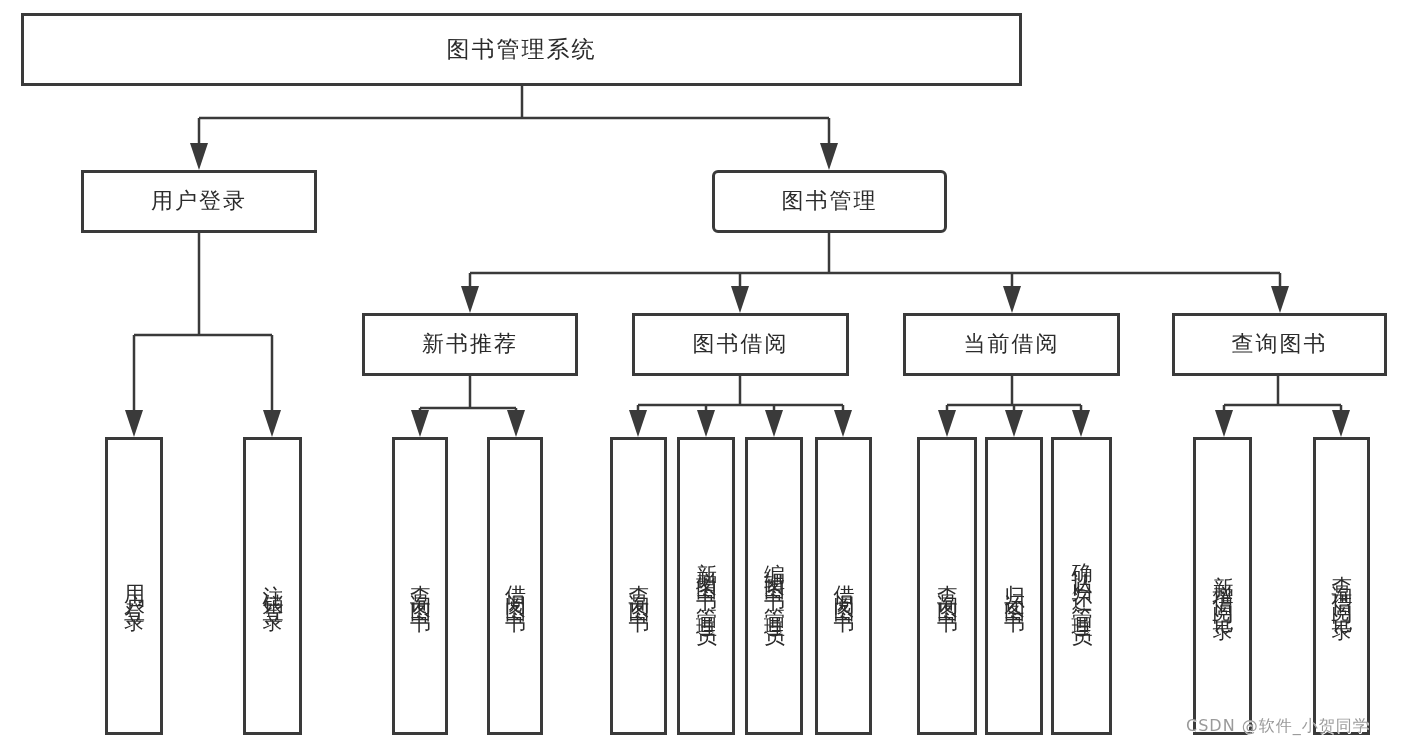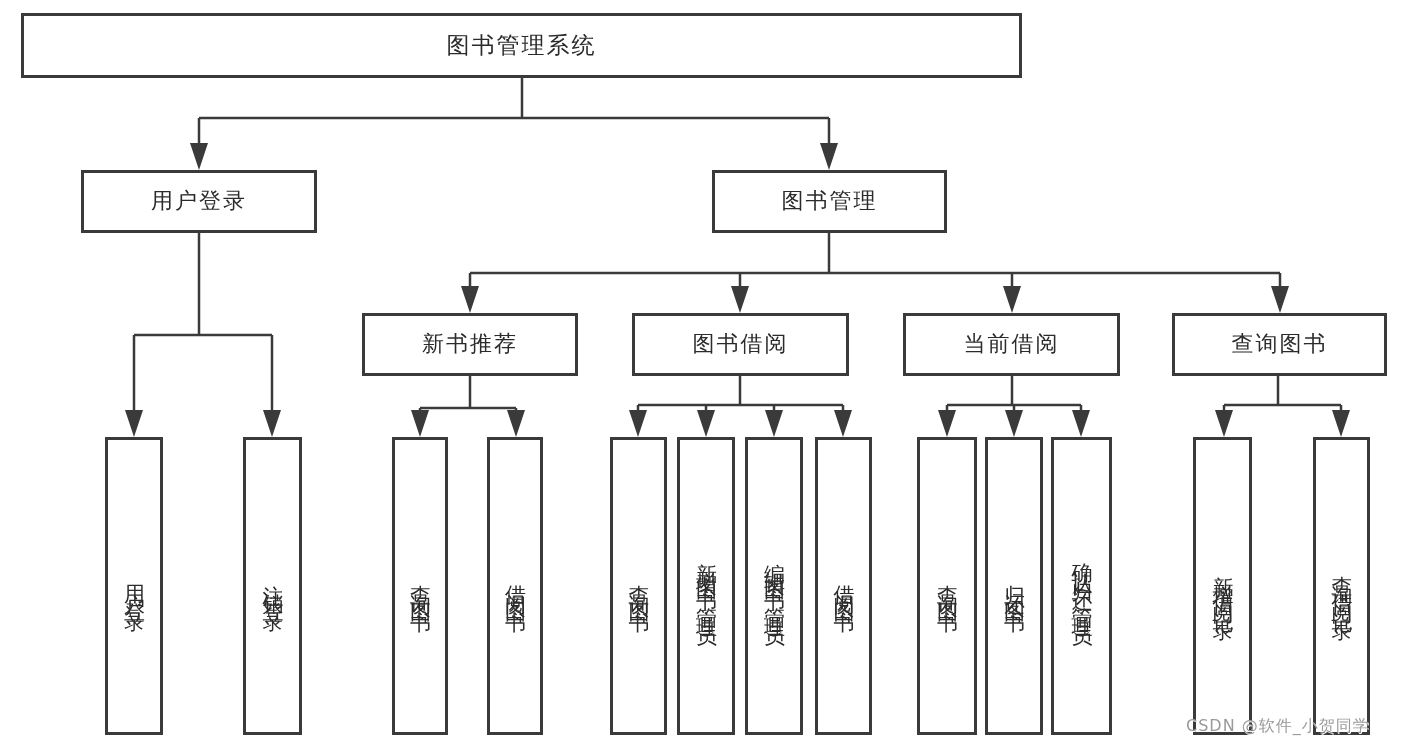--- a/index.html
+++ b/index.html
@@ -106,28 +106,28 @@
       <line x1="1014" y1="405" x2="1014" y2="413" stroke="#3a3a3a" stroke-width="2.5"></line>
       <polygon points="1005,410 1023,410 1014,437" fill="#3a3a3a"></polygon>
       <line x1="1081" y1="405" x2="1081" y2="413" stroke="#3a3a3a" stroke-width="2.5"></line>
       <polygon points="1072,410 1090,410 1081,437" fill="#3a3a3a"></polygon>
       <line x1="1224" y1="405" x2="1224" y2="413" stroke="#3a3a3a" stroke-width="2.5"></line>
       <polygon points="1215,410 1233,410 1224,437" fill="#3a3a3a"></polygon>
       <line x1="1341" y1="405" x2="1341" y2="413" stroke="#3a3a3a" stroke-width="2.5"></line>
       <polygon points="1332,410 1350,410 1341,437" fill="#3a3a3a"></polygon>
     </svg>
 
-  <div class="box root" style="left:21px; top:13px; width:1001px; height:65px;">
+  <div class="box root" style="left:21px; top:13px; width:1001px; height:73px;">
     <span class="hlabel">图书管理系统</span>
   </div>
 
   <div class="box" style="left:81px; top:170px; width:236px; height:63px;">
     <span class="hlabel">用户登录</span>
   </div>
-  <div class="box" style="left:712px; top:170px; width:235px; height:63px;">
+  <div class="box" style="left:712px; top:170px; width:235px; height:63px;border-radius:6px;">
     <span class="hlabel">图书管理</span>
   </div>
 
   <div class="box" style="left:362px; top:313px; width:216px; height:63px;">
     <span class="hlabel">新书推荐</span>
   </div>
   <div class="box" style="left:632px; top:313px; width:217px; height:63px;">
     <span class="hlabel">图书借阅</span>
   </div>
   <div class="box" style="left:903px; top:313px; width:217px; height:63px;">

